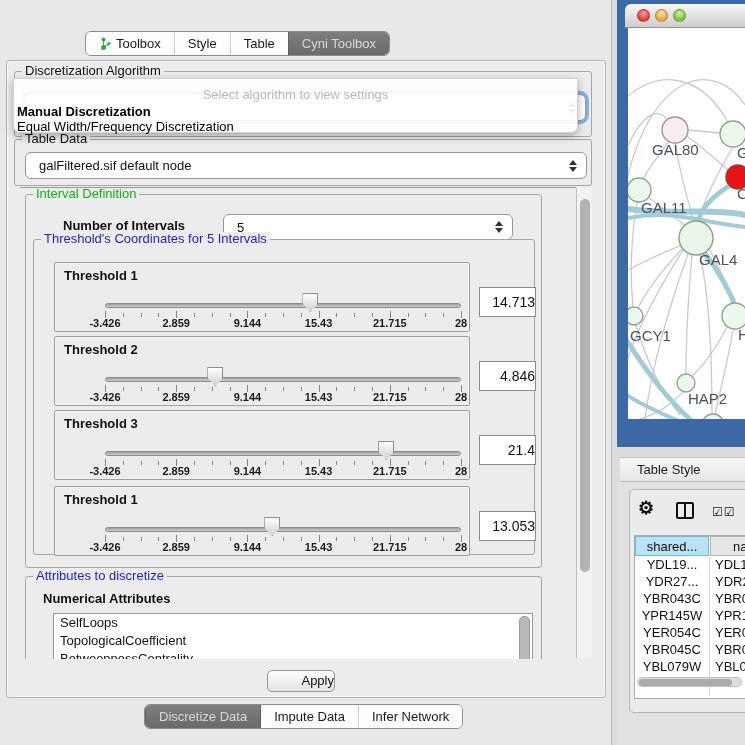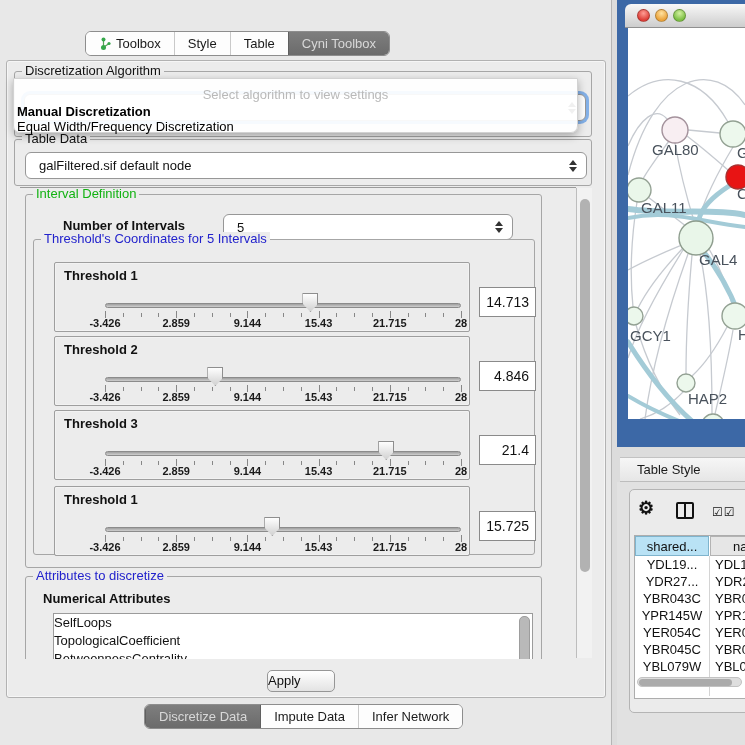--- a/index.html
+++ b/index.html
@@ -46,27 +46,27 @@
   #viewport { left:20px; top:187px; width:556px; height:472px; overflow:hidden; border-top:1px solid #9a9a9a; }
   #vscroll-track { left:576px; top:188px; width:16px; height:470px; background:#f2f2f2; border-left:1px solid #bdbdbd; }
   #vscroll-thumb { left:3px; top:11px; width:10px; height:373px; background:#b2b2b2; border-radius:5px; }
 
   .tbox { position:absolute; left:20px; width:416px; height:70px; border:1px solid #9e9e9e; border-radius:2px; box-shadow:inset 0 0 0 1px #f2f2f2; }
   .tbox .ttitle { position:absolute; left:9px; top:5px; font-weight:bold; font-size:13px; }
   .track { position:absolute; left:50px; top:40px; width:356px; height:5px; border:1px solid #8b8b8b; border-radius:3px; background:linear-gradient(#9f9f9f,#cfcfcf); }
   .thumb { position:absolute; top:30px; width:16px; height:19px; background:linear-gradient(#fefefe,#d2d2d2); border:1px solid #8e8e8e; clip-path:polygon(0 0,100% 0,100% 55%,50% 100%,0 55%); }
   .tick { position:absolute; width:1px; background:#878787; }
   .ticklabel { position:absolute; top:54px; transform:translateX(-50%); font-size:11px; font-weight:bold; color:#1a1a1a; white-space:nowrap; }
-  .vbox { position:absolute; left:424px; top:24px; width:57px; height:30px; background:#fff; border:1px solid #8a8a8a; font-size:14px; text-align:right; line-height:28px; padding-right:6px; }
+  .vbox { position:absolute; left:424px; top:24px; width:57px; height:30px; background:#fff; border:1px solid #8a8a8a; font-size:14px; text-align:right; line-height:28px; }
 
   #attr-list { position:absolute; left:27px; top:36px; width:480px; height:70px; background:#fff; border:1px solid #9b9b9b; }
-  .attr-item { font-size:13px; line-height:18px; color:#111; }
+  .attr-item { font-size:13px; line-height:18px; padding-left:6px; color:#111; }
   #attr-scroll { position:absolute; right:2px; top:2px; width:11px; height:52px; background:#b9b9b9; border:1px solid #9d9d9d; border-radius:5px; }
 
-  #apply-btn { left:267px; top:670px; width:68px; height:22px; background:linear-gradient(#ffffff,#e3e3e3); border:1px solid #969696; border-radius:5px; text-align:left; line-height:20px; font-size:13px; }
+  #apply-btn { left:267px; top:670px; width:68px; height:22px; background:linear-gradient(#ffffff,#e3e3e3); border:1px solid #969696; border-radius:5px; text-align:right; line-height:20px; font-size:13px; }
 
   
   #net-window { left:617px; top:0; width:128px; height:447px; background:#3c68a6; }
   #net-titlebar { left:8px; top:4px; width:120px; height:24px; background:linear-gradient(#f8f8f8,#cdcdcd); border-bottom:1px solid #909090; border-top-left-radius:6px; }
   .light { position:absolute; top:5px; width:13px; height:13px; border-radius:50%; border:1px solid rgba(0,0,0,.25); }
   #light-red { left:12px; background:radial-gradient(circle at 50% 30%, #ff9d94, #dd3f38 70%); }
   #light-yellow { left:30px; background:radial-gradient(circle at 50% 30%, #ffe2a0, #eba33b 70%); }
   #light-green { left:48px; background:radial-gradient(circle at 50% 30%, #d2f0a0, #7cbf44 70%); }
   #net-canvas { left:11px; top:28px; width:117px; height:391px; background:#fff; }
 
@@ -272,21 +272,21 @@
               <div class="tick" style="left: 370.4px; top: 50px; height: 4px;"></div>
               <div class="tick" style="left: 388.2px; top: 50px; height: 4px;"></div>
               <div class="tick" style="left: 406px; top: 48px; height: 7px;"></div>
               <span class="ticklabel" style="left: 50px;">-3.426</span>
               <span class="ticklabel" style="left: 121.2px;">2.859</span>
               <span class="ticklabel" style="left: 192.4px;">9.144</span>
               <span class="ticklabel" style="left: 263.6px;">15.43</span>
               <span class="ticklabel" style="left: 334.8px;">21.715</span>
               <span class="ticklabel" style="left: 406px;">28</span>
               <div class="thumb" style="left: 209.318px;"></div>
-              <div class="vbox">15.725</div>
+              <div class="vbox">13.053</div>
             </div>
           </div>
       </div>
     </div>
 
     <div class="group" style="left:5px; top:388px; width:517px; height:96px; z-index:1;">
       <span class="legend blue">Attributes to discretize</span>
       <span style="position:absolute; left:17px; top:14px; font-weight:bold; font-size:13px;">Numerical Attributes</span>
       <div id="attr-list">
         <div id="attr-items">

